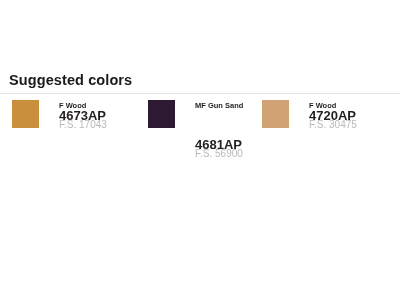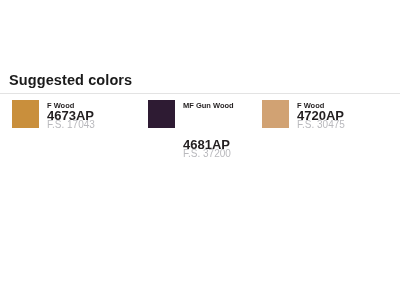--- a/index.html
+++ b/index.html
@@ -71,21 +71,21 @@
   }
 
   .swatch {
     width: 27px;
     height: 28px;
     flex: 0 0 auto;
     background: #cccccc;
   }
 
   .color-text {
-    padding-left: 8px;
+    padding-left: 20px;
     padding-top: 1px;
     min-width: 0;
   }
 
   .color-name {
     font-size: 7.5px;
     font-weight: bold;
     color: #231f20;
     line-height: 9.5px;
     white-space: nowrap;
@@ -125,23 +125,23 @@
           <span class="color-name" style="display: block;">F Wood</span>
           <span class="color-code" style="display: block;">4673AP</span>
           <span class="color-fs" style="display: block;">F.S. 17043</span>
         </span>
       </li>
 
 
       <li class="color-item col-3">
         <span class="swatch" style="background: rgb(46, 27, 51);"></span>
         <span class="color-text">
-          <span class="color-name" style="display: block;">MF Gun Wood</span>
+          <span class="color-name" style="display: block;">MF Gun Sand</span>
           <span class="color-code" style="display: block; margin-top: 29px;">4681AP</span>
-          <span class="color-fs" style="display: block;">F.S. 37200</span>
+          <span class="color-fs" style="display: block;">F.S. 56900</span>
         </span>
       </li>
 
       <li class="color-item">
         <span class="swatch" style="background: rgb(209, 162, 115);"></span>
         <span class="color-text">
           <span class="color-name" style="display: block;">F Wood</span>
           <span class="color-code" style="display: block;">4720AP</span>
           <span class="color-fs" style="display: block;">F.S. 30475</span>
         </span>

